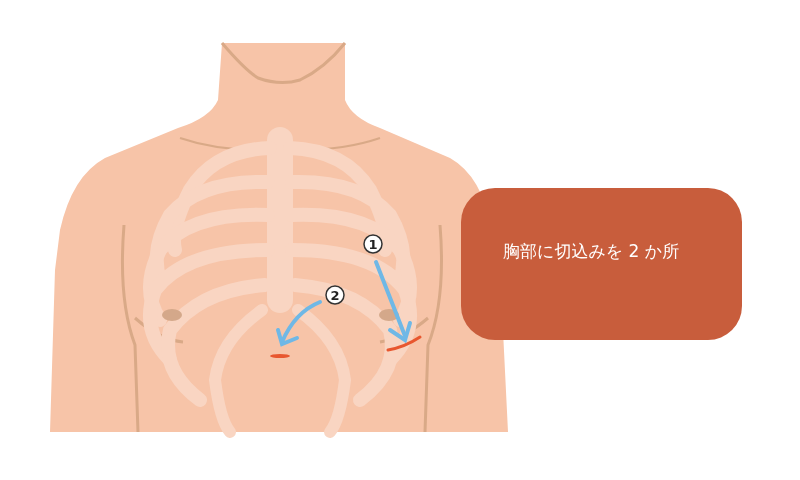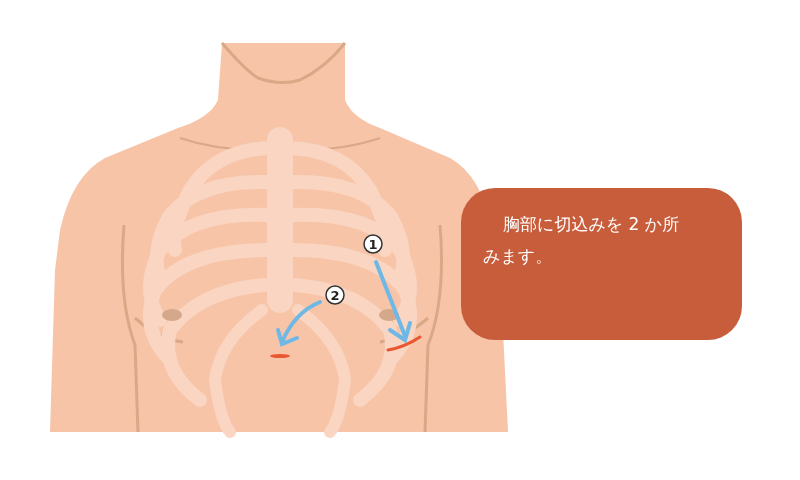--- a/index.html
+++ b/index.html
@@ -3,21 +3,21 @@
 <meta charset="utf-8">
 <style>
   html, body { margin:0; padding:0; background:#ffffff; }
   body { width:800px; height:480px; position:relative; overflow:hidden; font-family:"DejaVu Sans", sans-serif; }
   #figure { position:absolute; left:0; top:0; width:800px; height:480px; }
   .callout {
     position:absolute; left:461px; top:188px; width:281px; height:152px;
     background:#c85d3c; border-radius:34px; box-sizing:border-box;
     padding:20px 18px 0 22px; color:#ffffff; font-size:17px; line-height:32px;
   }
-  .callout .line { display:block; white-space:nowrap; }
+  .callout .line { display:block; white-space:nowrap;margin-top:27px; }
   .callout .line.first { padding-left:20px; }
   .marker-label { font-family:"DejaVu Sans", sans-serif; font-weight:bold; }
 </style>
 </head>
 <body>
 
 <svg id="figure" viewBox="0 0 800 480" xmlns="http://www.w3.org/2000/svg">
 
   <g>
     <path d="M222 43 L345 43 L345 100 Q352 118 380 128 L450 158 Q482 176 492 230 L500 270 L508 432 L50 432 L55 270 L60 230 Q72 176 105 158 L178 128 Q210 118 218 100 Z" fill="#f7c4a8"></path>
@@ -70,14 +70,13 @@
     <text class="marker-label" x="373" y="249" text-anchor="middle" font-size="13" fill="#222222">1</text>
   </g>
   <g>
     <circle cx="335" cy="295" r="9" fill="#ffffff" stroke="#333333" stroke-width="1.5"></circle>
     <text class="marker-label" x="335" y="300" text-anchor="middle" font-size="13" fill="#222222">2</text>
   </g>
 </svg>
 
 <div class="callout">
   <span class="line first">胸部に切込みを 2 か所</span>
-  <span class="line">みます。</span>
 </div>
 
 </body></html>

